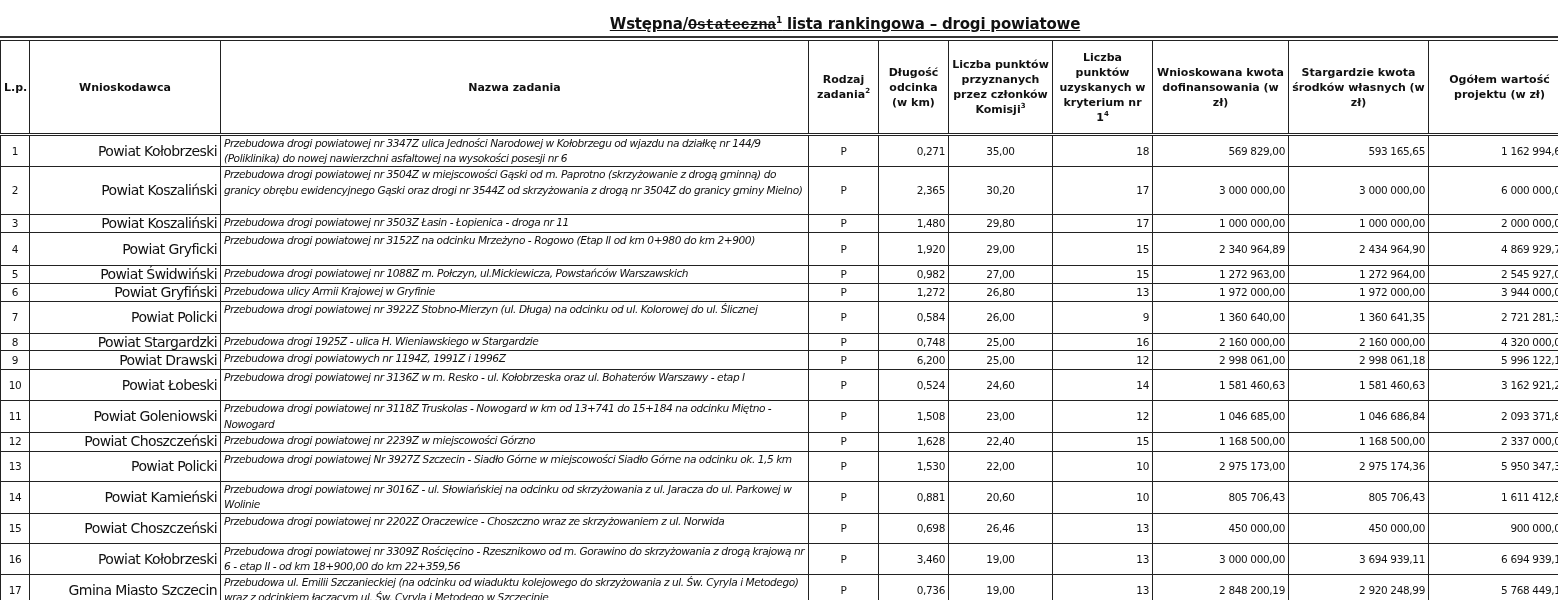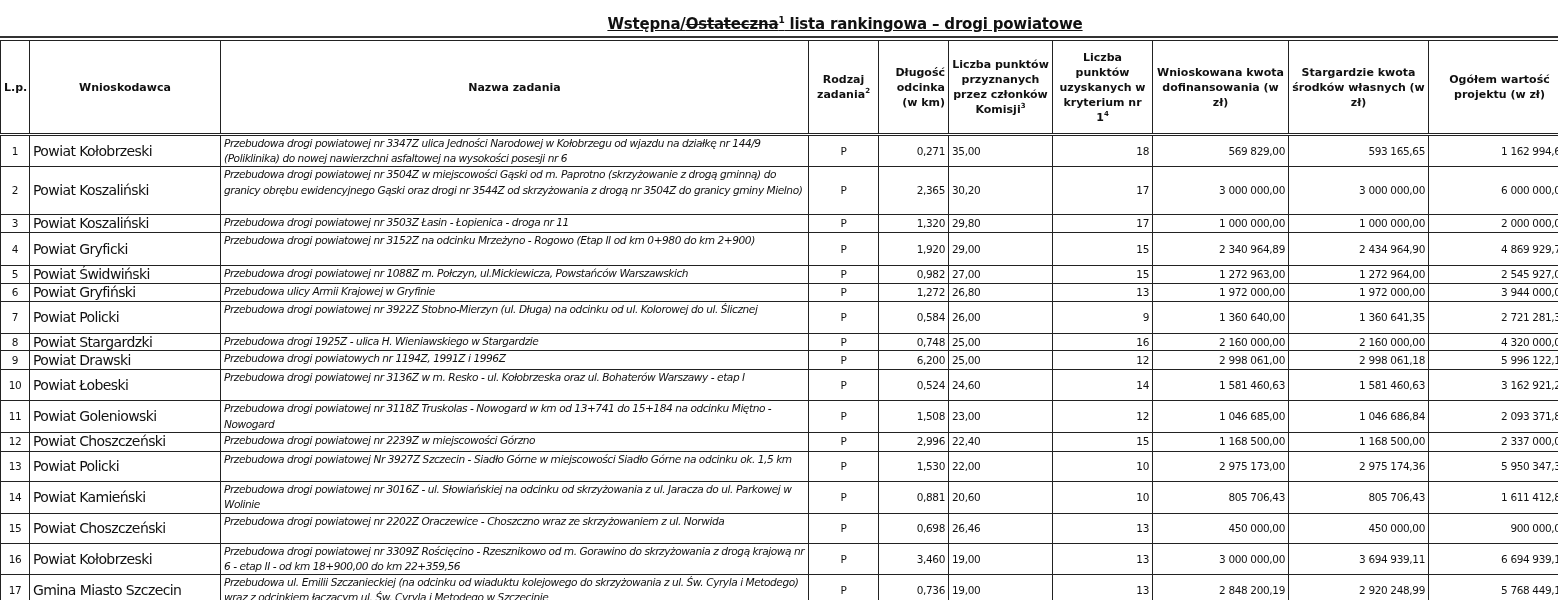--- a/index.html
+++ b/index.html
@@ -23,20 +23,21 @@
       text-align: center;
       font-family: "DejaVu Sans", sans-serif;
       font-weight: bold;
       font-size: 15px;
       letter-spacing: -0.2px;
       text-decoration: underline;
       white-space: nowrap;
     }
     .title .strike {
       text-decoration: line-through underline;
+      font-family: Liberation Mono, monospace;
     }
     .title sup {
       font-size: 9px;
       vertical-align: super;
       line-height: 0;
       text-decoration: none;
     }
     .top-rule {
       position: absolute;
       left: 0;
@@ -83,32 +84,33 @@
       letter-spacing: -0.35px;
     }
     td.lp {
       text-align: center;
       font-size: 11px;
     }
     td.applicant {
       font-size: 14px !important;
       letter-spacing: -0.6px !important;
       white-space: nowrap;
+      text-align: right;
     }
     td.task {
       font-size: 10.6px !important;
       line-height: 15.2px !important;
       letter-spacing: -0.45px !important;
       vertical-align: top !important;
       padding-top: 0 !important;
       font-style: italic;
     }
     td.center { text-align: center; }
     td.right { text-align: right; }
-    td.pts { text-align: left; padding-left: 36px; }
+    td.pts { text-align: center; padding-left: 36px; }
     td.crit { text-align: right; }
     td.num { font-size: 11px; }
   </style>
 </head>
 <body>
 
 <div class="title">
   <span>Wstępna/</span><span class="strike">Ostateczna</span><sup>1</sup><span> lista rankingowa – drogi powiatowe</span>
 </div>
 <div class="top-rule"></div>
@@ -125,21 +127,21 @@
     <col style="width:136px">
     <col style="width:140px">
     <col style="width:142px">
   </colgroup>
   <thead>
     <tr>
       <th>L.p.</th>
       <th>Wnioskodawca</th>
       <th>Nazwa zadania</th>
       <th><span>Rodzaj zadania</span><sup>2</sup></th>
-      <th style="text-align:right">Długość odcinka (w km)</th>
+      <th style="text-align:center">Długość odcinka (w km)</th>
       <th><span>Liczba punktów przyznanych przez członków Komisji</span><sup>3</sup></th>
       <th><span>Liczba punktów uzyskanych w kryterium nr 1</span><sup>4</sup></th>
       <th>Wnioskowana kwota dofinansowania (w zł)</th>
       <th>Stargardzie kwota środków własnych (w zł)</th>
       <th>Ogółem wartość projektu (w zł)</th>
     </tr>
   </thead>
   <tbody id="rows">
       <tr style="height: 28px;">
         <td class="lp">1</td>
@@ -163,21 +165,21 @@
         <td class="crit num">17</td>
         <td class="right num">3 000 000,00</td>
         <td class="right num">3 000 000,00</td>
         <td class="right num">6 000 000,00</td>
       </tr>
       <tr style="height: 18px;">
         <td class="lp">3</td>
         <td class="applicant">Powiat Koszaliński</td>
         <td class="task">Przebudowa drogi powiatowej nr 3503Z Łasin - Łopienica - droga nr 11</td>
         <td class="center num">P</td>
-        <td class="right num">1,320</td>
+        <td class="right num">1,480</td>
         <td class="pts num">29,80</td>
         <td class="crit num">17</td>
         <td class="right num">1 000 000,00</td>
         <td class="right num">1 000 000,00</td>
         <td class="right num">2 000 000,00</td>
       </tr>
       <tr style="height: 33px;">
         <td class="lp">4</td>
         <td class="applicant">Powiat Gryficki</td>
         <td class="task">Przebudowa drogi powiatowej nr 3152Z na odcinku Mrzeżyno - Rogowo (Etap II od km 0+980 do km 2+900)</td>
@@ -271,21 +273,21 @@
         <td class="crit num">12</td>
         <td class="right num">1 046 685,00</td>
         <td class="right num">1 046 686,84</td>
         <td class="right num">2 093 371,84</td>
       </tr>
       <tr style="height: 19px;">
         <td class="lp">12</td>
         <td class="applicant">Powiat Choszczeński</td>
         <td class="task">Przebudowa drogi powiatowej nr 2239Z w miejscowości Górzno</td>
         <td class="center num">P</td>
-        <td class="right num">2,996</td>
+        <td class="right num">1,628</td>
         <td class="pts num">22,40</td>
         <td class="crit num">15</td>
         <td class="right num">1 168 500,00</td>
         <td class="right num">1 168 500,00</td>
         <td class="right num">2 337 000,00</td>
       </tr>
       <tr style="height: 30px;">
         <td class="lp">13</td>
         <td class="applicant">Powiat Policki</td>
         <td class="task">Przebudowa drogi powiatowej Nr 3927Z Szczecin - Siadło Górne w miejscowości Siadło Górne na odcinku ok. 1,5 km</td>

